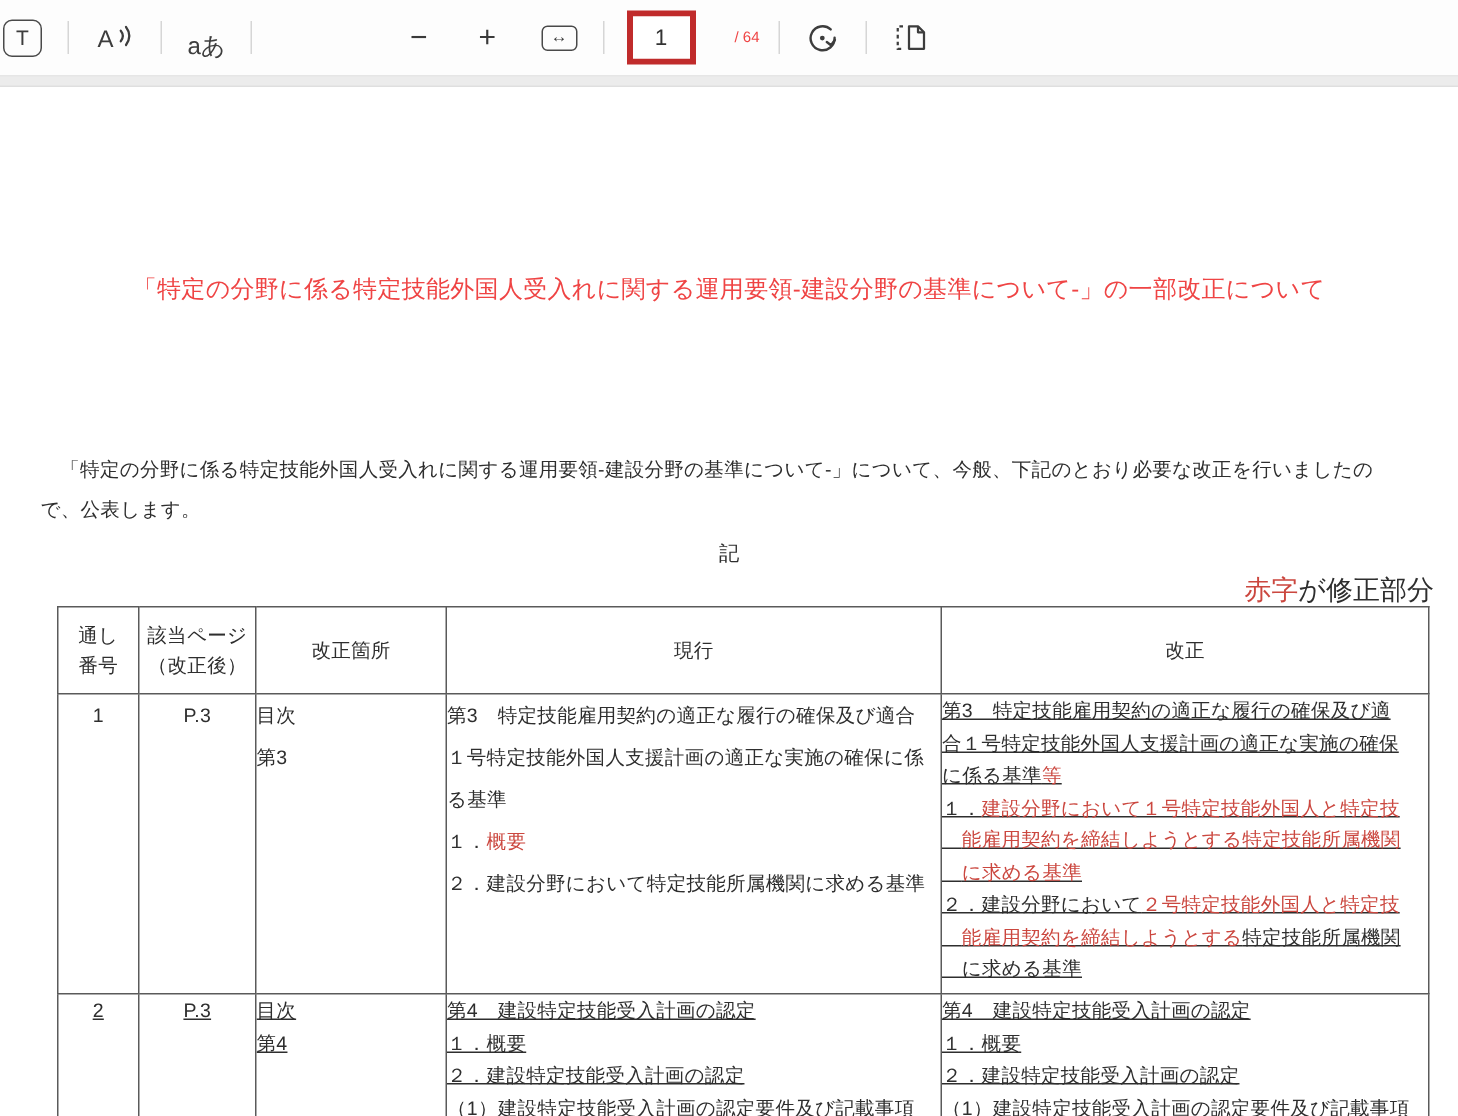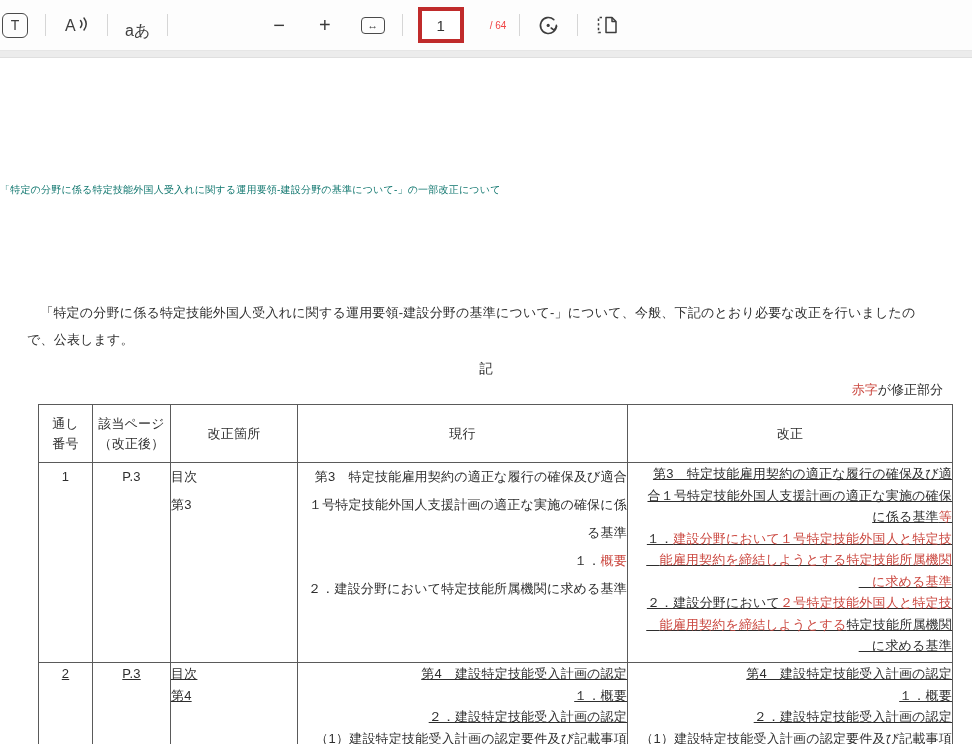--- a/index.html
+++ b/index.html
@@ -47,38 +47,38 @@
     width:38px;height:28px;border:none;outline:none;text-align:center;
     font-size:15px;color:#333;font-family:inherit;background:#fff;
   }
   .page-total{font-size:10px;color:#ef4444;margin-left:24px;white-space:pre;}
   .icon-svg{display:block;}
   
   .band{height:8px;background:#ececec;border-top:1px solid #e6e6e6;border-bottom:1px solid #dfdfdf;}
   
   .page{position:relative;width:972px;height:686px;background:#fff;}
   .doc-title{
-    position:absolute;top:125px;left:0;width:100%;text-align:left;
-    font-size:10px;letter-spacing:.2px;color:#0f766e;
+    position:absolute;top:125px;left:0;width:100%;text-align:center;
+    font-size:16px;letter-spacing:.2px;color:#ef4444;
   }
   .date-annot{
     position:absolute;top:165px;right:21px;
     border:3px solid var(--annotation-red);
     padding:6px 12px;font-size:14px;color:#2e2e2e;background:#fff;
   }
   .doc-paragraph{
     position:absolute;top:241px;left:27px;width:912px;
     font-size:13px;line-height:27px;letter-spacing:.2px;color:#2e2e2e;
   }
   .doc-marker{
     position:absolute;top:302px;left:0;width:100%;text-align:center;
     font-size:13.5px;color:#2e2e2e;
   }
   .doc-legend{
-    position:absolute;top:323px;right:29px;font-size:13px;color:#2e2e2e;
+    position:absolute;top:323px;right:16px;font-size:18px;color:#2e2e2e;
   }
   .red{color:var(--edit-red);}
   
   table.rev{
     position:absolute;top:346px;left:38px;width:914px;
     border-collapse:collapse;table-layout:fixed;
   }
   table.rev th,table.rev td{
     border:1px solid var(--grid);font-weight:normal;
     font-size:13px;color:#2e2e2e;letter-spacing:.2px;
@@ -88,21 +88,21 @@
     height:58px;text-align:center;vertical-align:middle;
     white-space:pre-line;line-height:20px;
   }
   tr.r1{height:200px;}
   tr.r2{height:106px;}
   td.c-no,td.c-page{text-align:center;padding-top:6px;}
   td.c-loc{padding:5px 8px 0 9px;white-space:pre-line;}
   td.c-text{padding:5px 6px 0 9px;}
   .lh28{line-height:28px;}
   .lh22{line-height:21.5px;text-decoration:underline;}
-  td.c-text div{white-space:pre-wrap;text-align:right;}
+  td.c-text div{white-space:pre-wrap;}
 </style>
 </head>
 <body>
 
 <div class="toolbar">
   <button class="tb-btn">
     <span class="tsel-box">T</span>
   </button>
   <div class="divider"></div>
 

